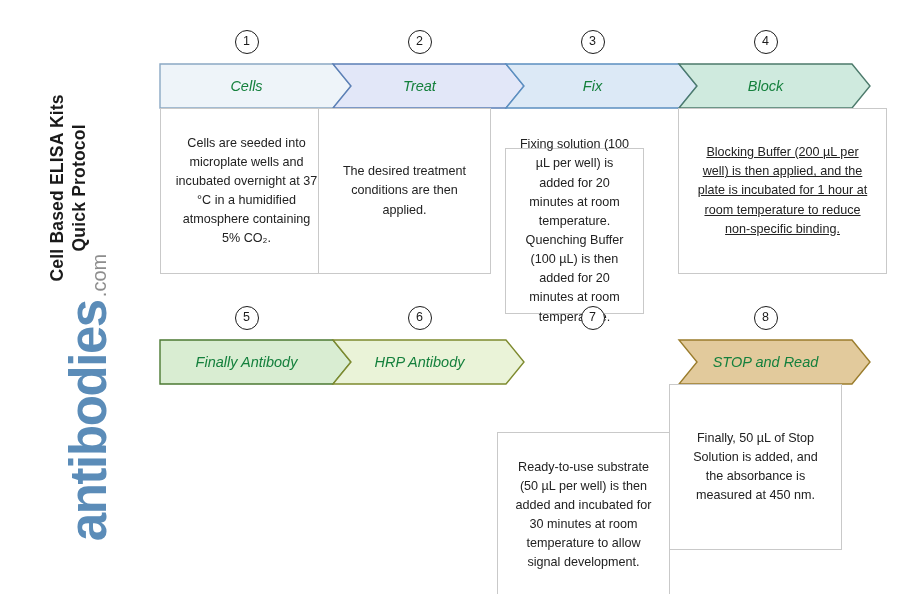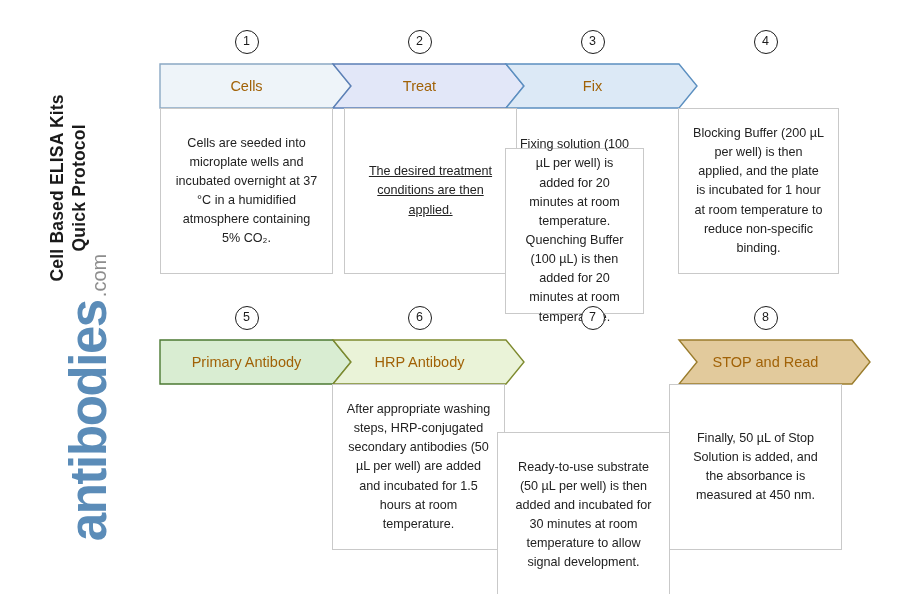--- a/index.html
+++ b/index.html
@@ -125,23 +125,24 @@
   .chevron-shape svg {
     display: block;
     width: 100%;
     height: 100%;
     overflow: visible;
   }
   .chevron-label {
     position: relative;
     z-index: 2;
     font-size: 14.5px;
-    color: #a16207;
+    color: #15803d;
     text-align: center;
     padding: 0 6px;
+    font-style: italic;
   }
 
   
   .desc-band {
     position: relative;
     height: 166px;
   }
   .desc-cell {
     position: absolute;
     top: 0;
@@ -199,73 +200,78 @@
           <span class="chevron-label" style="margin-right: 18px;">Treat</span>
         </div>
         <div class="chevron" style="left: 346px; width: 191px;">
           <div class="chevron-shape">
             <svg viewBox="0 0 191 44" preserveAspectRatio="none">
               <polygon points="0,0 173,0 191,22 173,44 0,44 18,22" fill="#dce9f6" stroke="#5b8fc0" stroke-width="1.4"></polygon>
             </svg>
           </div>
           <span class="chevron-label" style="margin-right: 18px;">Fix</span>
         </div>
+        <div class="chevron" style="left: 519px; width: 191px;">
+          <div class="chevron-shape">
+            <svg viewBox="0 0 191 44" preserveAspectRatio="none">
+              <polygon points="0,0 173,0 191,22 173,44 0,44 18,22" fill="#cfeade" stroke="#4c7a6b" stroke-width="1.4"></polygon>
+            </svg>
+          </div>
+          <span class="chevron-label" style="margin-right: 18px;">Block</span>
+        </div>
       </div>
     <div class="desc-band">
         <div class="desc-cell" style="left: 0px; width: 173px;">
           <div class="desc-text">Cells are seeded into microplate wells and incubated overnight at 37 °C in a humidified atmosphere containing 5% CO₂.</div>
         </div>
-        <div class="desc-cell" style="left: 185px; width: 173px; margin-left: -1px; text-decoration: underline;">
+        <div class="desc-cell" style="left: 159px; width: 173px; margin-left: -1px;">
           <div class="desc-text">The desired treatment conditions are then applied.</div>
         </div>
         <div class="desc-cell" style="left: 346px; width: 139px; margin-left: -1px; margin-top: 40px;">
           <div class="desc-text">Fixing solution (100 µL per well) is added for 20 minutes at room temperature. Quenching Buffer (100 µL) is then added for 20 minutes at room temperature.</div>
         </div>
-        <div class="desc-cell" style="left: 519px; width: 161px; margin-left: -1px;">
+        <div class="desc-cell" style="left: 519px; width: 209px; margin-left: -1px; text-decoration: underline;">
           <div class="desc-text">Blocking Buffer (200 µL per well) is then applied, and the plate is incubated for 1 hour at room temperature to reduce non-specific binding.</div>
         </div>
       </div>
   </div>
   <div class="flow-row" id="flow-row-2">
     <div class="badge-track">
         <div class="step-badge" style="left: 86.5px;">5</div>
         <div class="step-badge" style="left: 259.5px;">6</div>
         <div class="step-badge" style="left: 432.5px;">7</div>
         <div class="step-badge" style="left: 605.5px;">8</div>
       </div>
     <div class="chevron-band">
         <div class="chevron" style="left: 0px; width: 191px;">
           <div class="chevron-shape">
             <svg viewBox="0 0 191 44" preserveAspectRatio="none">
               <polygon points="0,0 173,0 191,22 173,44 0,44" fill="#d9edd2" stroke="#4c7a33" stroke-width="1.4"></polygon>
             </svg>
           </div>
-          <span class="chevron-label" style="margin-right: 18px;">Primary Antibody</span>
+          <span class="chevron-label" style="margin-right: 18px;">Finally Antibody</span>
         </div>
         <div class="chevron" style="left: 173px; width: 191px;">
           <div class="chevron-shape">
             <svg viewBox="0 0 191 44" preserveAspectRatio="none">
               <polygon points="0,0 173,0 191,22 173,44 0,44 18,22" fill="#eaf3d8" stroke="#7e8a2e" stroke-width="1.4"></polygon>
             </svg>
           </div>
           <span class="chevron-label" style="margin-right: 18px;">HRP Antibody</span>
         </div>
         <div class="chevron" style="left: 519px; width: 191px; justify-content: center;">
           <div class="chevron-shape">
             <svg viewBox="0 0 191 44" preserveAspectRatio="none">
               <polygon points="0,0 173,0 191,22 173,44 0,44 18,22" fill="#e2ca9c" stroke="#9a7c2c" stroke-width="1.4"></polygon>
             </svg>
           </div>
           <span class="chevron-label" style="margin-right: 18px;">STOP and Read</span>
         </div>
       </div>
     <div class="desc-band">
-        <div class="desc-cell" style="left: 173px; width: 173px; margin-left: -1px;">
-          <div class="desc-text">After appropriate washing steps, HRP-conjugated secondary antibodies (50 µL per well) are added and incubated for 1.5 hours at room temperature.</div>
-        </div>
         <div class="desc-cell" style="left: 338px; width: 173px; margin-left: -1px; margin-top: 48px;">
           <div class="desc-text">Ready-to-use substrate (50 µL per well) is then added and incubated for 30 minutes at room temperature to allow signal development.</div>
         </div>
         <div class="desc-cell" style="left: 510px; width: 173px; margin-left: -1px;">
           <div class="desc-text">Finally, 50 µL of Stop Solution is added, and the absorbance is measured at 450 nm.</div>
         </div>
       </div>
   </div>
 </div>
 

